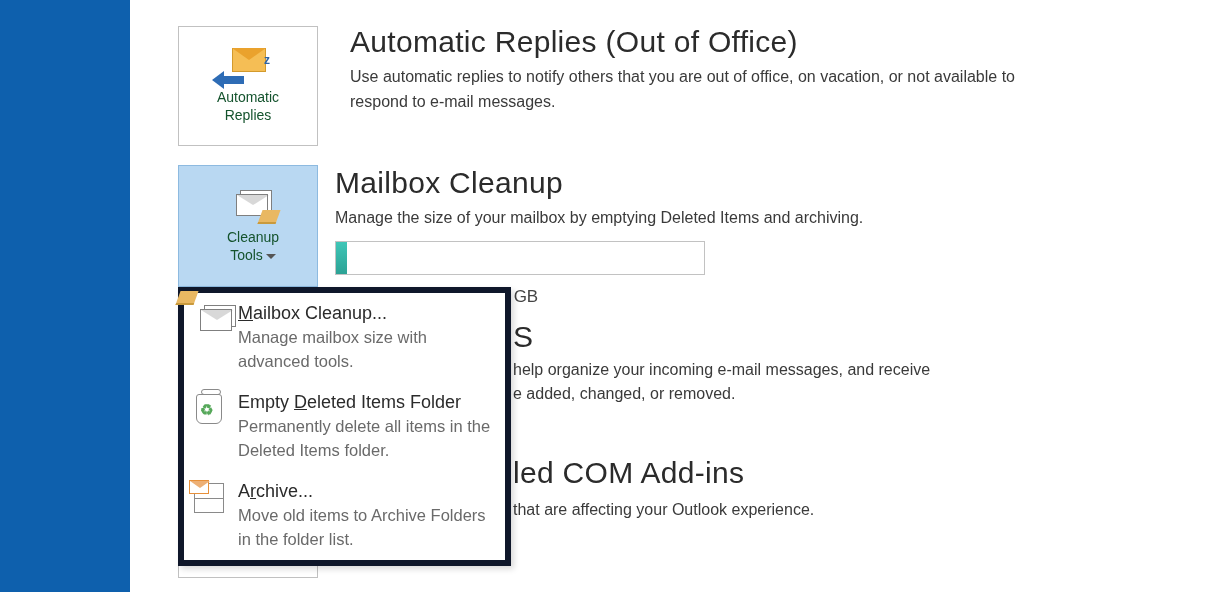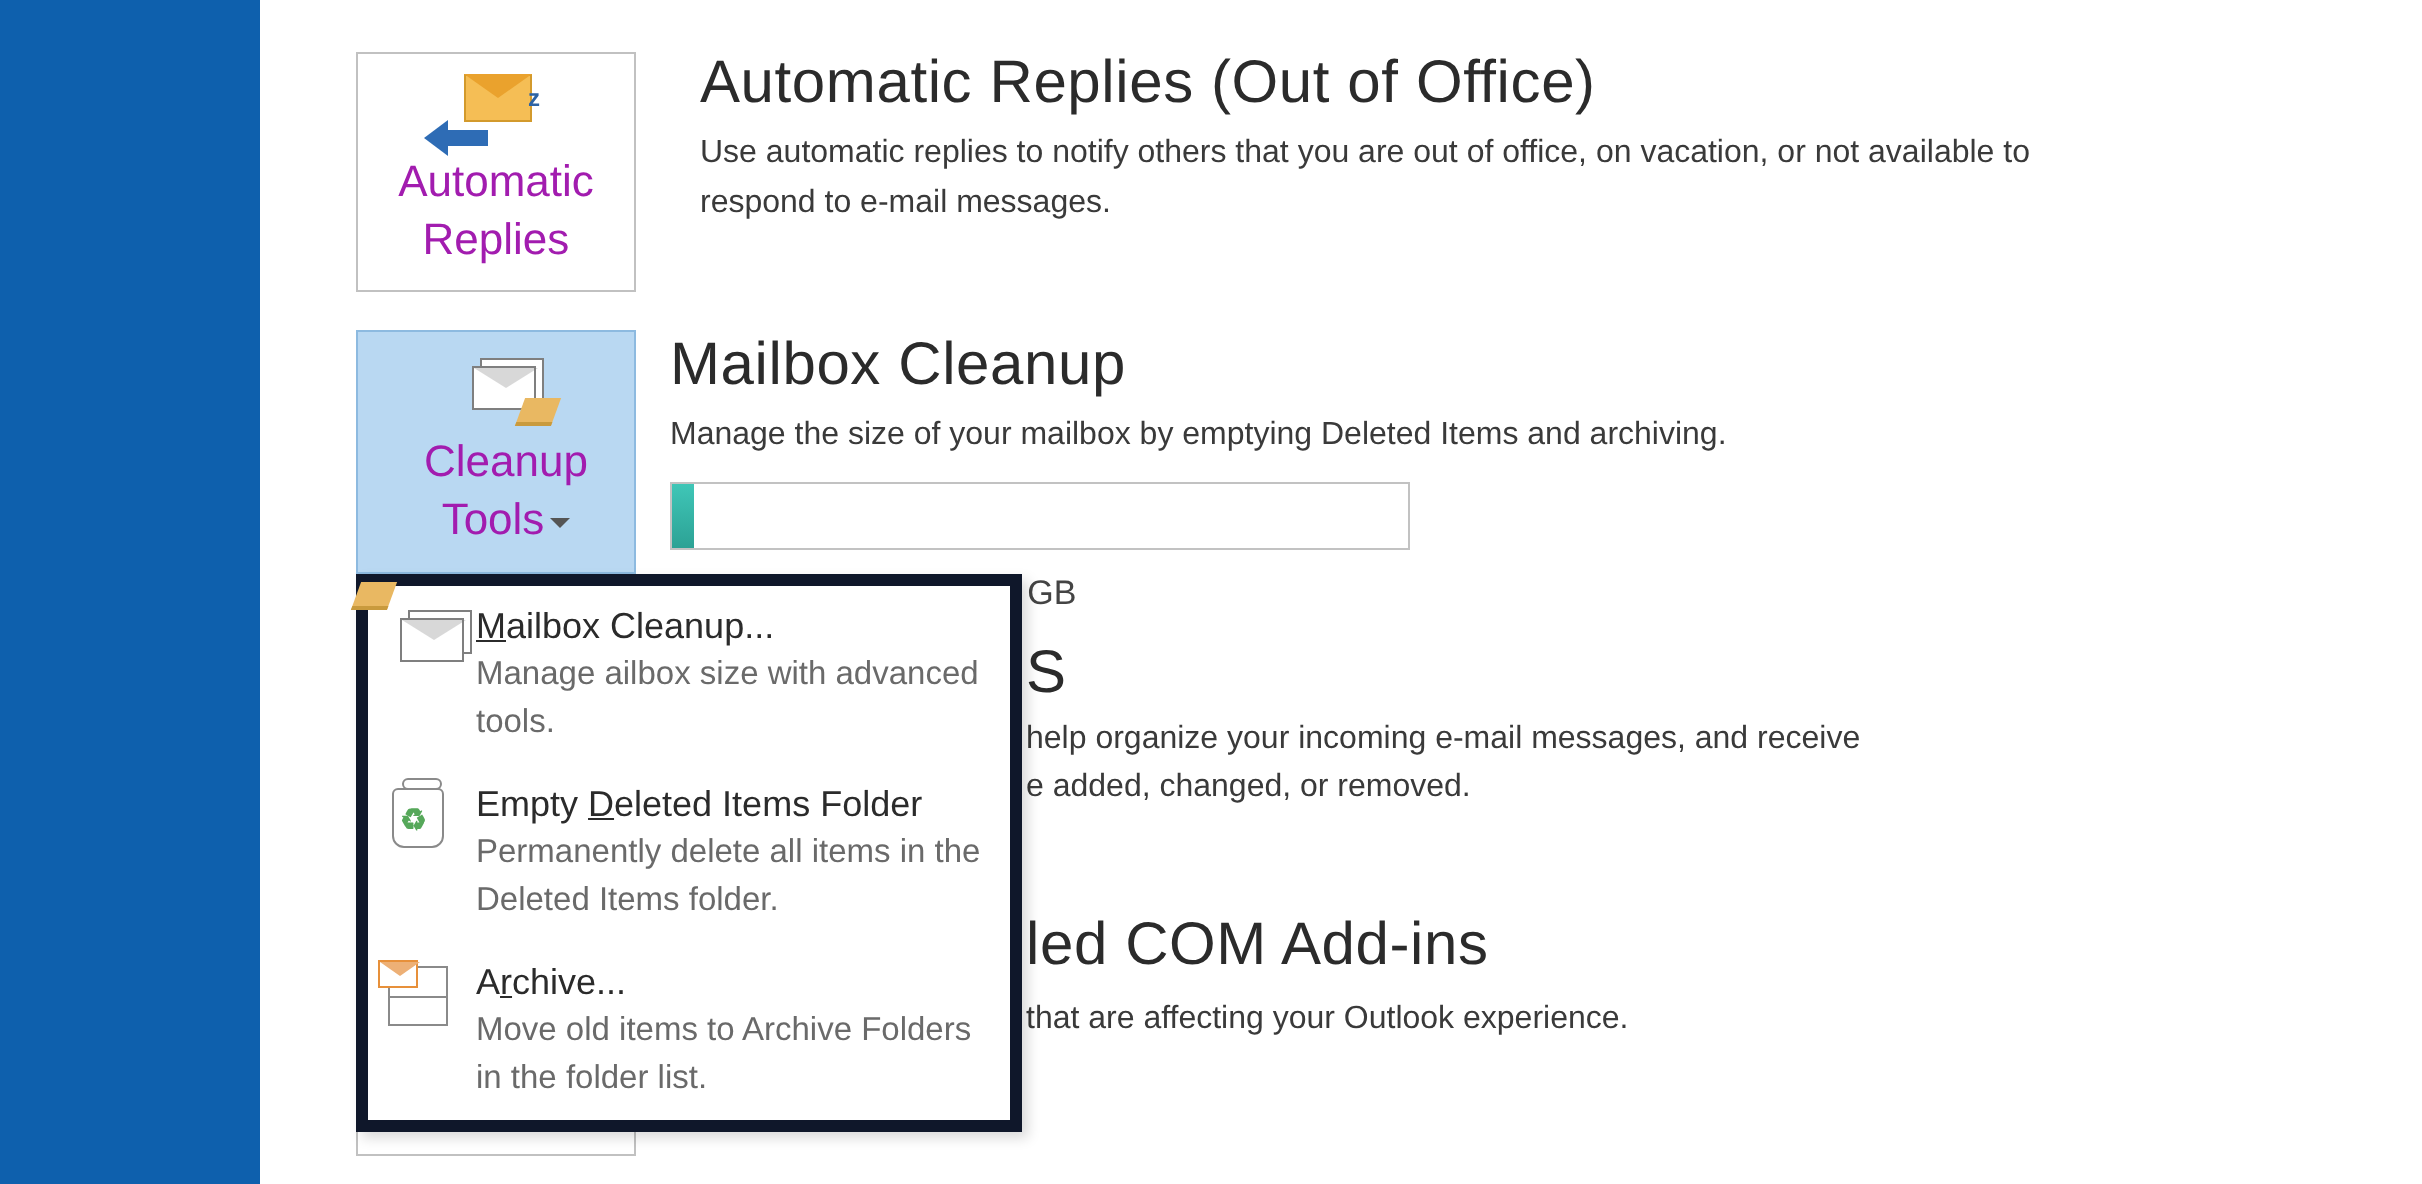--- a/index.html
+++ b/index.html
@@ -40,22 +40,22 @@
     text-align: center;
     padding: 6px;
     cursor: pointer;
   }
   .tile.active {
     background: #b9d8f2;
     border-color: #8dbae0;
     padding-left: 16px;
   }
   .tile .tile-label {
-    font-size: 22px;
-    color: #a21caf;
+    font-size: 14px;
+    color: #14532d;
     line-height: 1.3;
     margin-top: 6px;
   }
 
   
   .icon-auto-replies {
     position: relative;
     width: 44px; height: 34px;
   }
   .icon-auto-replies .env {
@@ -328,21 +328,21 @@
     <div class="popup-item">
       <div class="popup-icon">
         <span class="icon-cleanup" style="transform:scale(0.85); transform-origin:top left;">
           <span class="env"></span><span class="env2"></span><span class="broom"></span>
         </span>
       </div>
       <div class="popup-text">
         <div class="popup-title">
           <span class="ak">M</span><span>ailbox Cleanup...</span>
         </div>
-        <div class="popup-desc">Manage ailbox size with advanced tools.</div>
+        <div class="popup-desc">Manage mailbox size with advanced tools.</div>
       </div>
     </div>
 
     <div class="popup-item">
       <div class="popup-icon">
         <span class="icon-recycle">
             <span class="sym">♻</span>
           </span>
       </div>
       <div class="popup-text">

